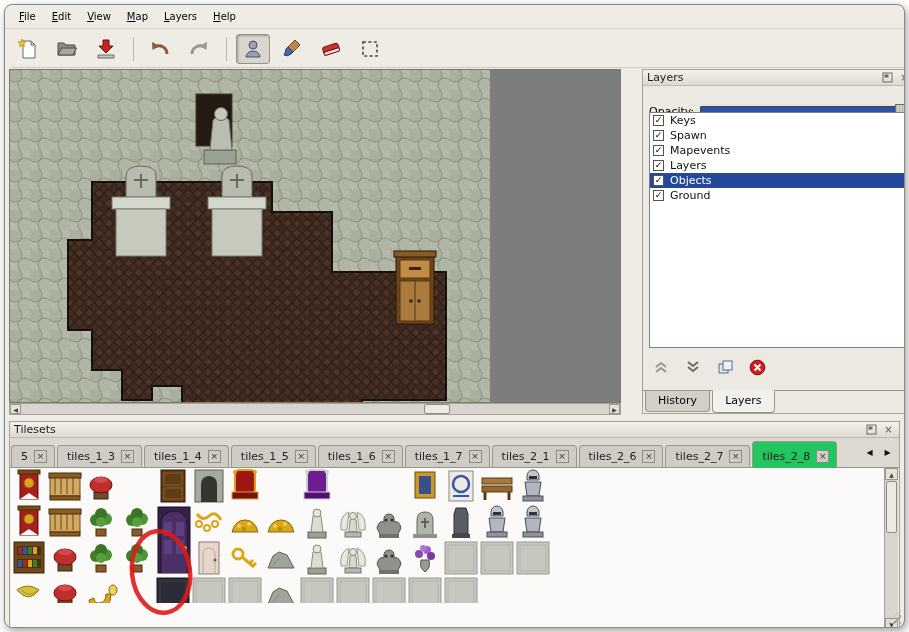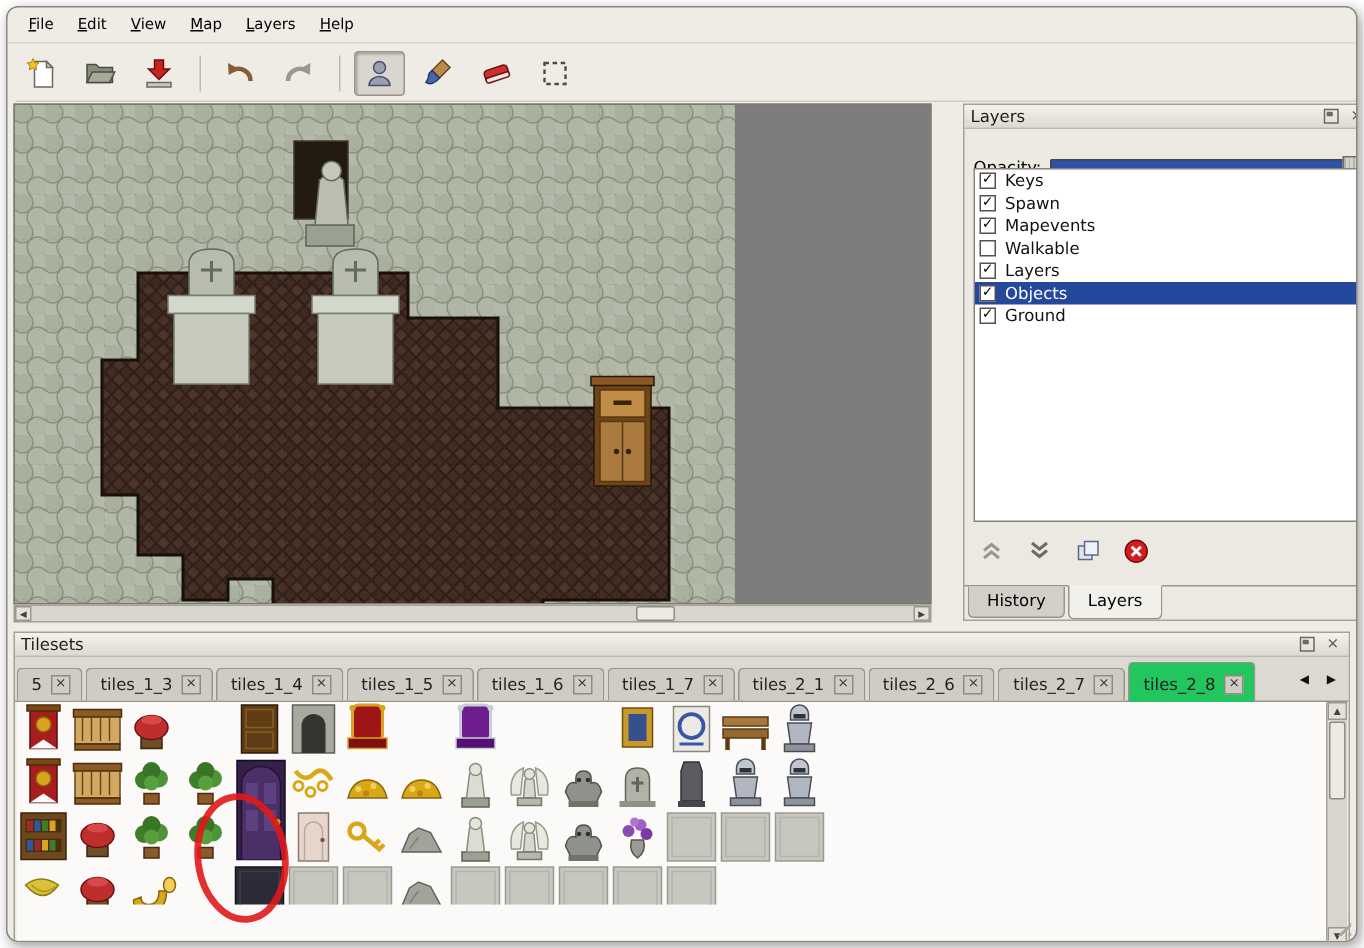--- a/index.html
+++ b/index.html
@@ -280,24 +280,20 @@
       </div>
       <div class="layer-row">
         <span class="cbx">✓</span>
         <span>Spawn</span>
       </div>
       <div class="layer-row">
         <span class="cbx">✓</span>
         <span>Mapevents</span>
       </div>
       <div class="layer-row">
-        <span class="cbx"></span>
-        <span>Walkable</span>
-      </div>
-      <div class="layer-row">
         <span class="cbx">✓</span>
         <span>Layers</span>
       </div>
       <div class="layer-row selected">
         <span class="cbx">✓</span>
         <span>Objects</span>
       </div>
       <div class="layer-row">
         <span class="cbx">✓</span>
         <span>Ground</span>

